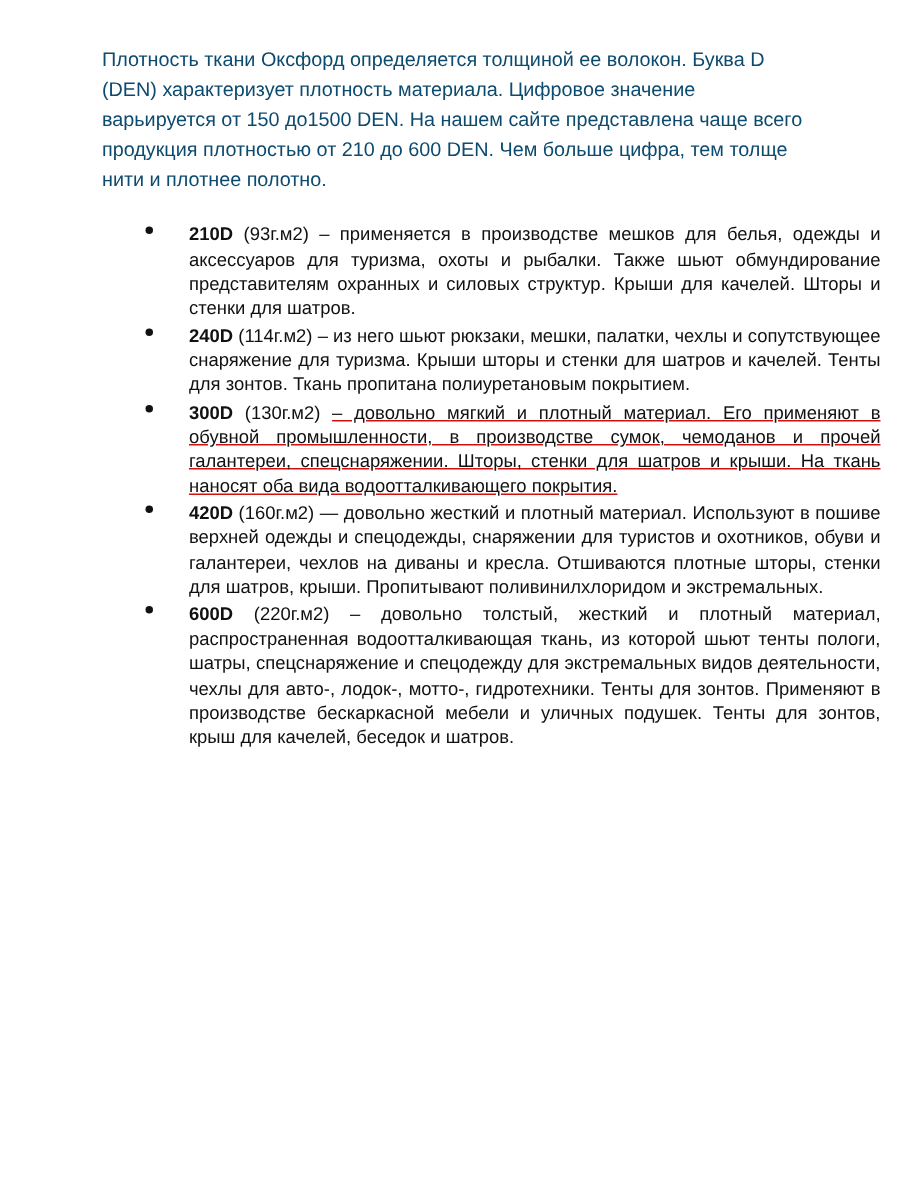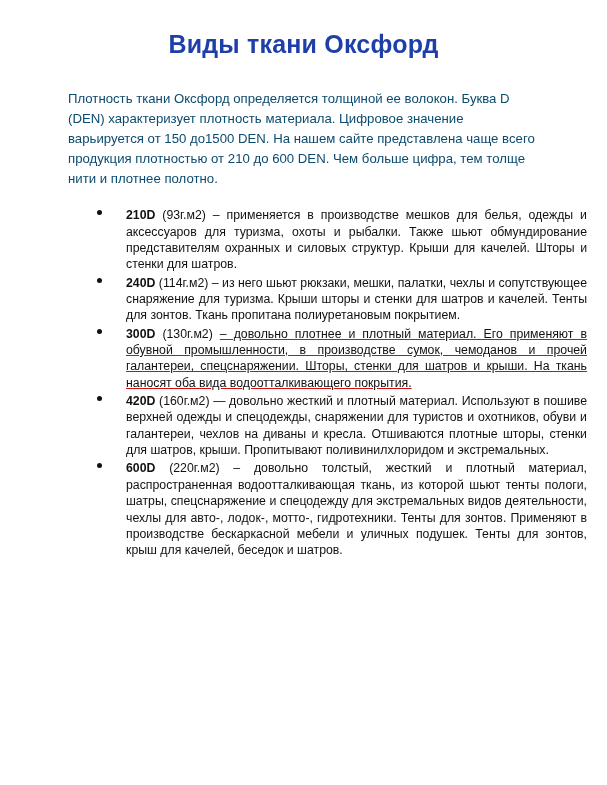--- a/index.html
+++ b/index.html
@@ -73,39 +73,38 @@
   .sp-red2 {
     text-decoration-color: #d01010;
   }
   .item-body { display: block; }
 </style>
 </head>
 <body>
 
 <div class="page">
 
-  <h1 class="doc-title">Виды ткани Оксфорд</h1>
 
   <p class="intro">Плотность ткани Оксфорд определяется толщиной ее волокон. Буква D (DEN) характеризует плотность материала. Цифровое значение варьируется от 150 до1500 DEN. На нашем сайте представлена чаще всего продукция плотностью от 210 до 600 DEN. Чем больше цифра, тем толще нити и плотнее полотно.</p>
 
   <ul class="bullet-list">
 
     <li class="bullet-item">
       <span class="dot"></span>
       <span class="item-body"><span class="den">210D</span> <span class="weight">(93г.м2)</span> <span>– применяется в производстве мешков для белья, одежды и аксессуаров для туризма, охоты и рыбалки. Также шьют обмундирование представителям охранных и силовых структур. Крыши для качелей. Шторы и стенки для шатров.</span></span>
     </li>
 
     <li class="bullet-item">
       <span class="dot"></span>
       <span class="item-body"><span class="den">240D</span> <span class="weight">(114г.м2)</span> <span>– из него шьют рюкзаки, мешки, палатки, чехлы и сопутствующее снаряжение для туризма. Крыши шторы и стенки для шатров и качелей. Тенты для зонтов. Ткань пропитана полиуретановым покрытием.</span></span>
     </li>
 
     <li class="bullet-item">
       <span class="dot"></span>
-      <span class="item-body"><span class="den">300D</span> <span class="weight">(130г.м2)</span> <span class="sp-red">– довольно плотнее и плотный материал. Его применяют в обувной промышленности, в производстве сумок, чемоданов и прочей галантереи, спецснаряжении. Шторы, стенки для шатров и крыши. На ткань наносят оба вида водоотталкивающего покрытия.</span></span>
+      <span class="item-body"><span class="den">300D</span> <span class="weight">(130г.м2)</span> <span class="sp-red">– довольно мягкий и плотный материал. Его применяют в обувной промышленности, в производстве сумок, чемоданов и прочей галантереи, спецснаряжении. Шторы, стенки для шатров и крыши. На ткань наносят оба вида водоотталкивающего покрытия.</span></span>
     </li>
 
     <li class="bullet-item">
       <span class="dot"></span>
       <span class="item-body"><span class="den">420D</span> <span class="weight">(160г.м2)</span> <span>— довольно жесткий и плотный материал. Используют в пошиве верхней одежды и спецодежды, снаряжении для туристов и охотников, обуви и галантереи, чехлов на диваны и кресла. Отшиваются плотные шторы, стенки для шатров, крыши. Пропитывают поливинилхлоридом и экстремальных.</span></span>
     </li>
 
     <li class="bullet-item">
       <span class="dot"></span>
       <span class="item-body"><span class="den">600D</span> <span class="weight">(220г.м2)</span> <span class="sp-red2">– довольно толстый, жесткий и плотный материал, распространенная водоотталкивающая ткань, из которой шьют тенты пологи, шатры, спецснаряжение и спецодежду для экстремальных видов деятельности, чехлы для авто-, лодок-, мотто-, гидротехники. Тенты для зонтов. Применяют в производстве бескаркасной мебели и уличных подушек. Тенты для зонтов, крыш для качелей, беседок и шатров.</span></span>

